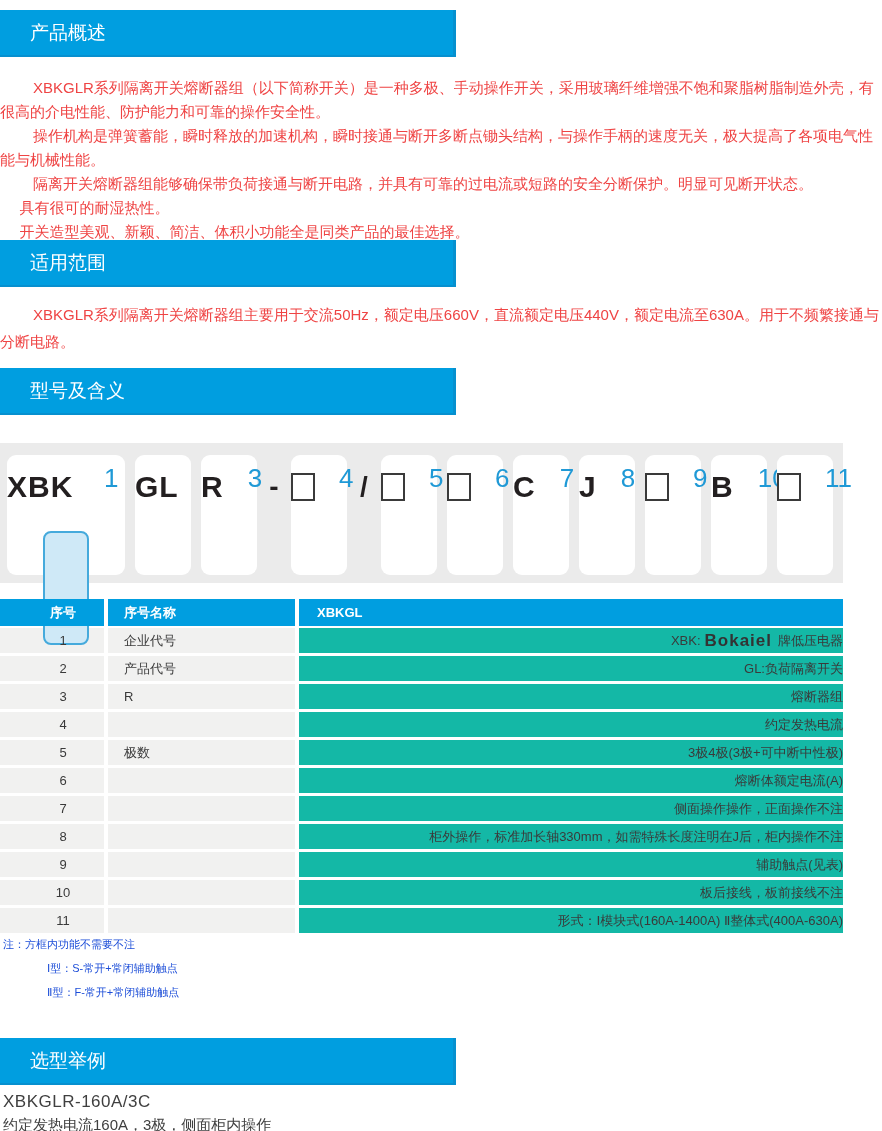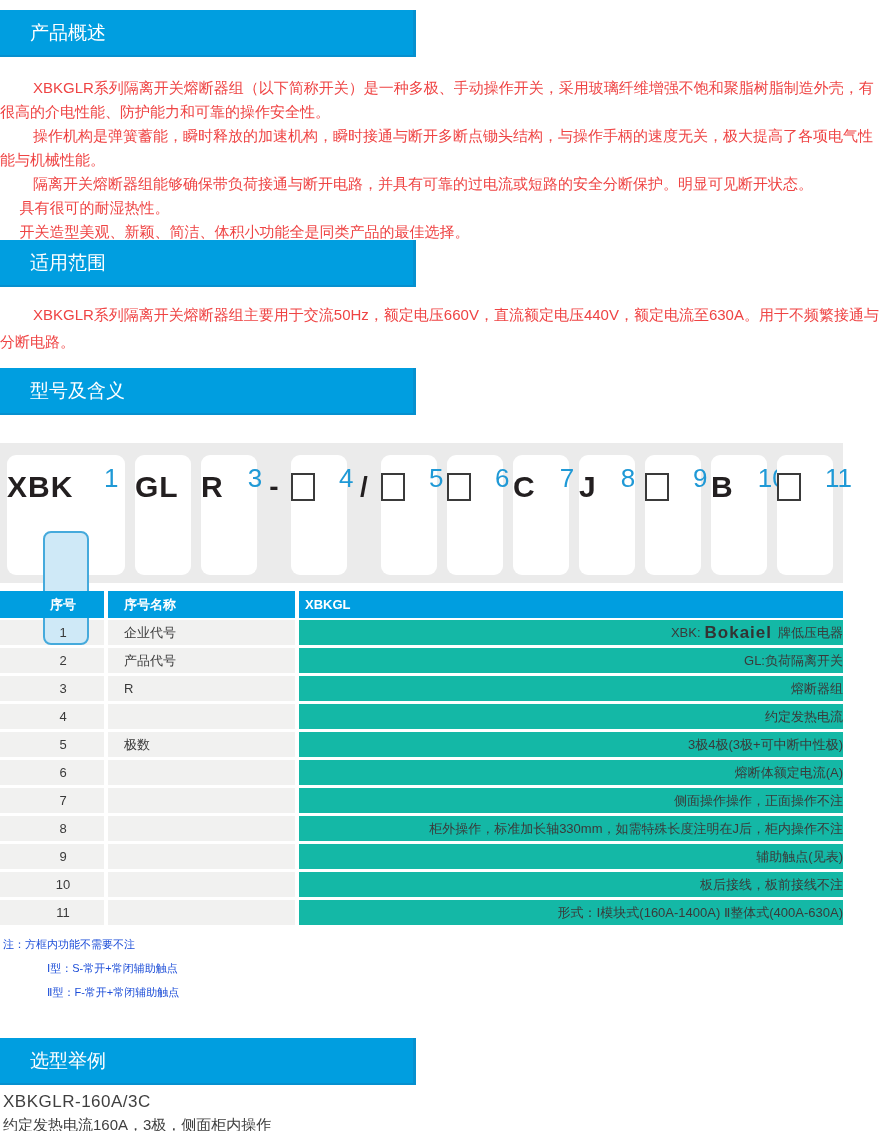--- a/index.html
+++ b/index.html
@@ -2,21 +2,21 @@
 <html><head>
 <meta charset="utf-8">
 <style>
   html,body{margin:0;padding:0;background:#fff;}
   #page{
     position:relative;width:882px;height:1131px;background:#ffffff;overflow:hidden;
     font-family:"Liberation Sans","DejaVu Sans",sans-serif;color:#3f3f3f;
   }
   
   .section-bar{
-    position:absolute;left:0;width:416px;height:47px;background:#009ee0;
+    position:absolute;left:0;width:456px;height:47px;background:#009ee0;
     color:#ffffff;font-size:19px;display:flex;align-items:center;
     padding-left:30px;box-sizing:border-box;
     border-right:3px solid #0690cf;border-bottom:2px solid #0690cf;
   }
   
   .textblock{position:absolute;left:0;width:882px;}
   .textblock p{margin:0;font-size:15px;line-height:24px;color:#ef4444;}
   .indent-lg{text-indent:2.2em;}
   .indent-sm{text-indent:1.3em;}
   #scope-text p{line-height:27px;}
@@ -34,27 +34,27 @@
   .box-glyph{width:24px;height:28px;border:2px solid #3a3a3a;box-sizing:border-box;}
   .sep{width:14px;height:64px;display:flex;align-items:center;justify-content:center;
     font-size:28px;font-weight:bold;color:#231f20;flex:0 0 auto;}
   
   .band{
     position:absolute;left:43px;top:88px;width:46px;height:114px;
     background:#cfe9f7;border:2px solid #45aadc;border-radius:8px;
     box-sizing:border-box;z-index:2;
   }
   
-  #meaning-table{position:relative;margin-top:8px;}
+  #meaning-table{position:relative;margin-top:16px;}
   .thead{display:flex;gap:4px;height:27px;margin-bottom:2px;position:relative;z-index:3;}
   .th{background:#009ee0;color:#ffffff;font-size:13px;font-weight:bold;
     display:flex;align-items:center;box-sizing:border-box;}
   .c1{width:104px;justify-content:center;padding-left:22px;}
   .c2{width:187px;padding-left:16px;}
-  .c3{flex:1;padding-left:6px;}
+  .c3{flex:1;padding-left:18px;}
   .tr{display:flex;gap:4px;height:25px;margin-bottom:3px;}
   .td{font-size:13px;color:#3a3a3a;display:flex;align-items:center;box-sizing:border-box;}
   .td.c1{background:#f1f1f0;}
   .td.c2{background:#f1f1f0;}
   .td.c3{background:#14b8a6;justify-content:flex-end;}
   .rownum{position:relative;z-index:3;}
   .brand{font-weight:bold;font-size:17px;letter-spacing:1px;color:#333333;margin:0 6px 0 4px;}
   
   #notes{position:absolute;top:932px;left:3px;width:700px;}
   #notes div{font-size:11px;line-height:24px;color:#1d4ed8;}

